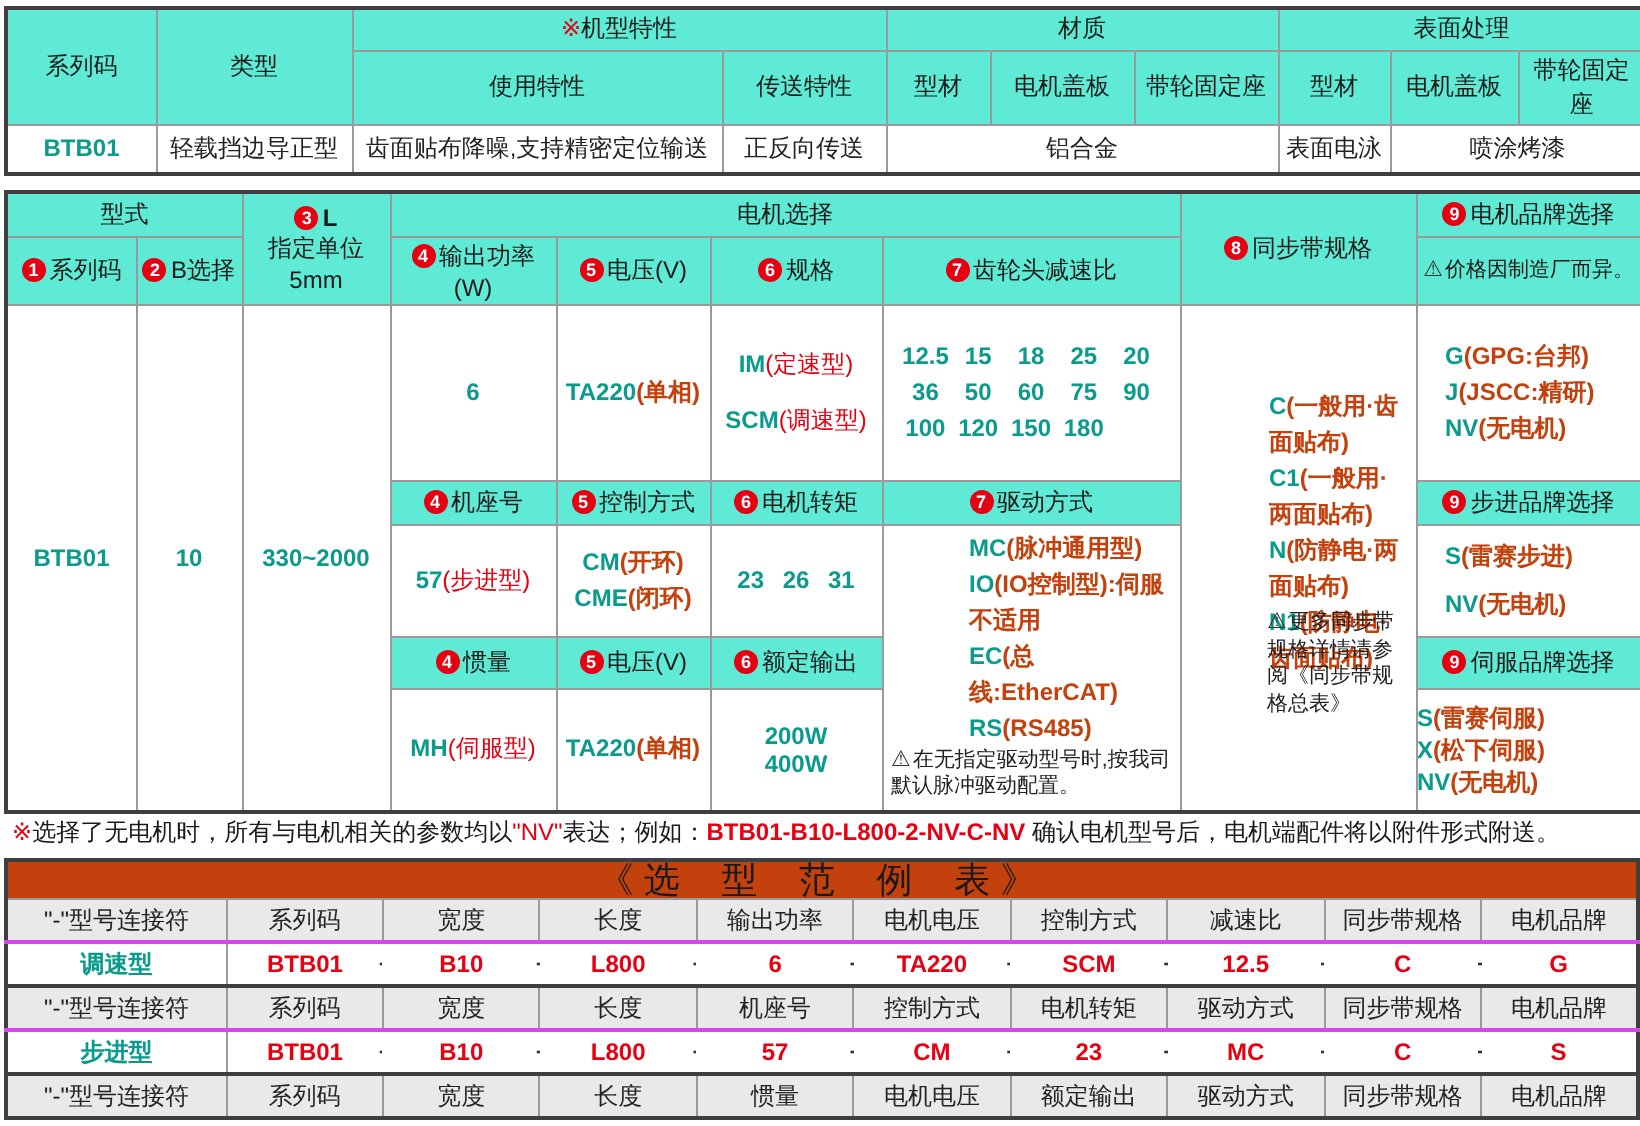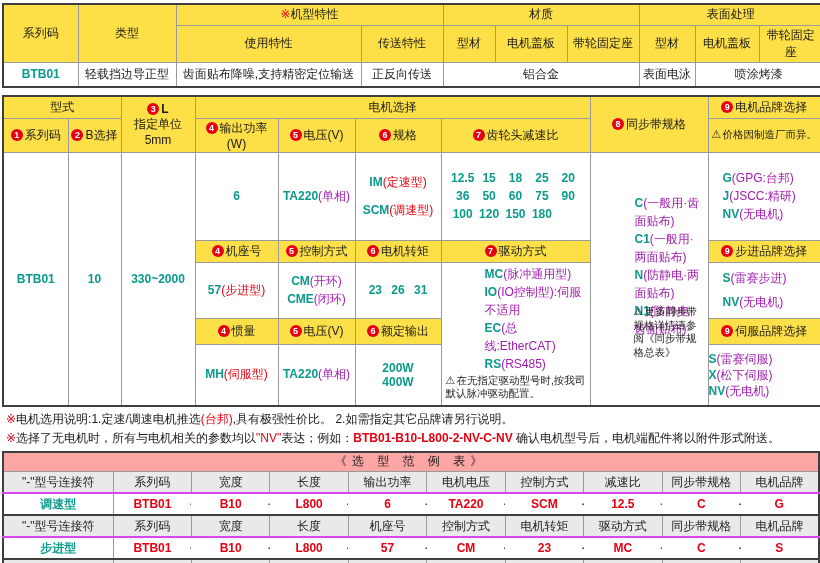--- a/index.html
+++ b/index.html
@@ -1,36 +1,36 @@
 <!DOCTYPE html>
 <html><head>
 <meta charset="utf-8">
 <style>
   html,body{margin:0;padding:0;background:#fff;}
   body{width:820px;height:563px;font-family:"Liberation Sans","DejaVu Sans",sans-serif;color:#222;overflow:hidden;}
   .page{width:820px;padding:3px 2px 0 2px;box-sizing:border-box;}
   table{border-collapse:collapse;table-layout:fixed;width:818px;}
   td{box-sizing:border-box;padding:1px 2px;font-size:12px;text-align:center;vertical-align:middle;overflow:hidden;}
-  .g{background:#fde047;border:1px solid #9a9a9a;color:#1a1a1a;}
+  .g{background:#5eead4;border:1px solid #9a9a9a;color:#1a1a1a;}
   .v{background:#fff;border:1px solid #9a9a9a;}
   .outer{border:2px solid #3f3f3f;}
   .tl{color:#0a9b8c;font-weight:bold;}
   .rd{color:#e60012;}
   .rdb{color:#e60012;font-weight:bold;}
-  .blk{color:#a21caf;}
+  .blk{color:#c2410c;font-weight:bold;}
   .badge{display:inline-flex;width:12px;height:12px;border-radius:50%;background:#e60012;color:#fff;
          font-size:9px;font-weight:bold;align-items:center;justify-content:center;margin-right:2px;
          vertical-align:1px;line-height:12px;}
   .warn{color:#333;font-size:11px;margin-right:1px;}
   .note-line{font-size:12px;padding:1px 4px;color:#1a1a1a;text-align:left;}
   .small{font-size:10.5px;}
   .left{text-align:left;}
   .lh{line-height:1.5;margin-left:39px;}
-  .title-band{background:#fca5a5;border:2px solid #3f3f3f;border-bottom:none;height:20px;display:flex;
-              align-items:center;justify-content:center;font-size:12px;letter-spacing:5px;color:#1a1a1a;width:818px;box-sizing:border-box;}
+  .title-band{background:#c2410c;border:2px solid #3f3f3f;border-bottom:none;height:20px;display:flex;
+              align-items:center;justify-content:center;font-size:18px;letter-spacing:5px;color:#1a1a1a;width:818px;box-sizing:border-box;font-family:Liberation Mono, monospace;}
   .ratio-grid{display:grid;grid-template-columns:repeat(5,1fr);row-gap:4px;padding:0 6px;}
   .dashwrap{position:relative;}
   .dash{position:absolute;right:-5px;top:50%;transform:translateY(-50%);color:#333;font-weight:bold;font-size:12px;}
   .ex td{height:22px;}
   .ex .hrow td{background:#e9e9e9;border:1px solid #9a9a9a;}
   .ex .vrow td{border-top:2px solid #d946ef;border-bottom:1px solid #9a9a9a;}
   .ex .vrow td.lab{border-right:1px solid #9a9a9a;border-left:1px solid #9a9a9a;}
   .ex tr.sep{border-top:2px solid #3f3f3f;}
   .drive-cell{display:flex;flex-direction:column;height:100%;text-align:left;padding:2px 4px;}
   .belt-cell{position:relative;height:100%;display:flex;flex-direction:column;justify-content:center;text-align:left;padding:2px 5px;}
@@ -207,23 +207,20 @@
       </td>
       <td class="v left" style="padding-left:0;line-height:1.35;">
         <div><span class="tl">S</span><span class="blk">(雷赛伺服)</span></div>
         <div><span class="tl">X</span><span class="blk">(松下伺服)</span></div>
         <div><span class="tl">NV</span><span class="blk">(无电机)</span></div>
       </td>
     </tr>
   </tbody>
     </table>
 
-  <div class="note-line" style="margin-top:3px;">
-    <span class="rd">※</span><span>电机选用说明:1.定速/调速电机推选</span><span class="rd">(台邦)</span><span>,具有极强性价比。 2.如需指定其它品牌请另行说明。</span>
-  </div>
   <div class="note-line">
     <span class="rd">※</span><span>选择了无电机时，所有与电机相关的参数均以</span><span class="rd">"NV"</span><span>表达；例如：</span><span class="rdb">BTB01-B10-L800-2-NV-C-NV</span><span> 确认电机型号后，电机端配件将以附件形式附送。</span>
   </div>
 
   <div class="title-band" style="margin:3px auto 0 auto;">《选 型 范 例 表》</div>
 
   <table class="outer ex" style="margin:0 auto;border-top:1px solid #3f3f3f;">
     <colgroup>
         <col style="width:110px">
         <col>

